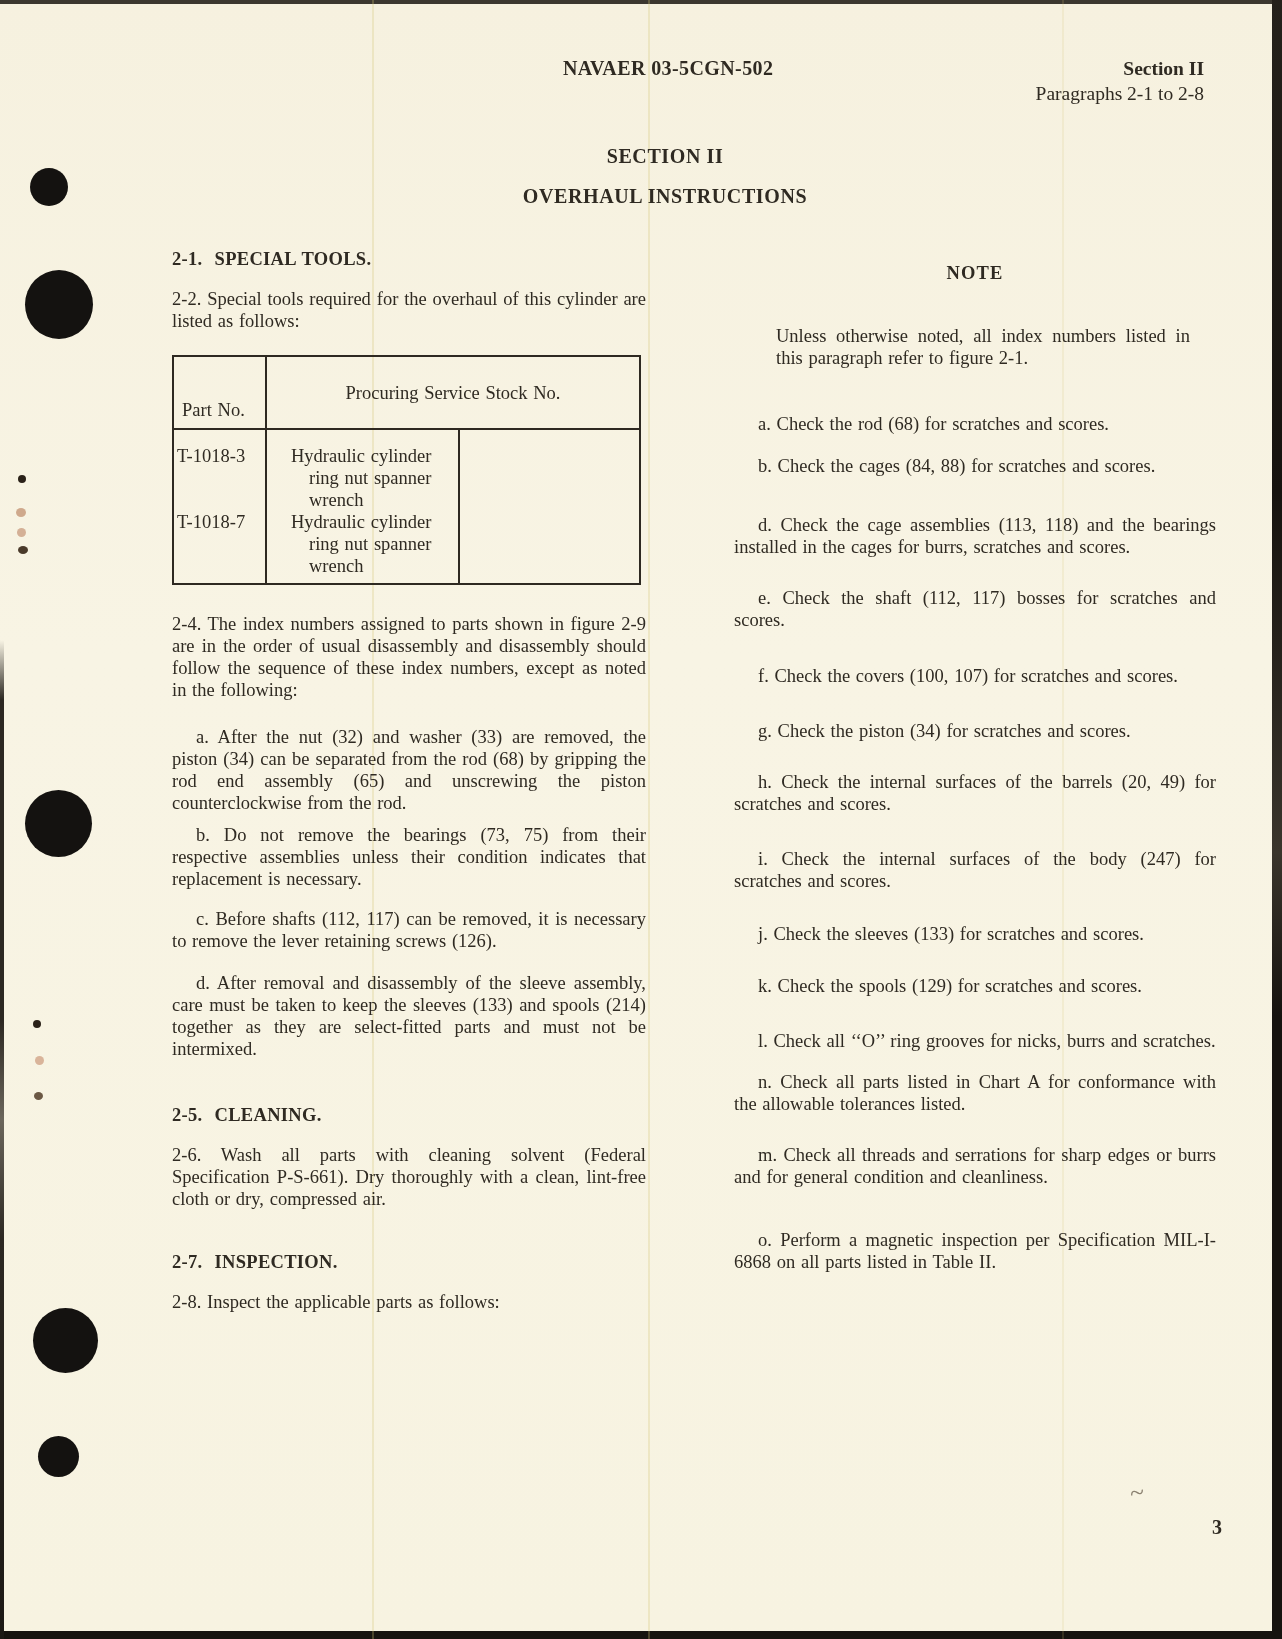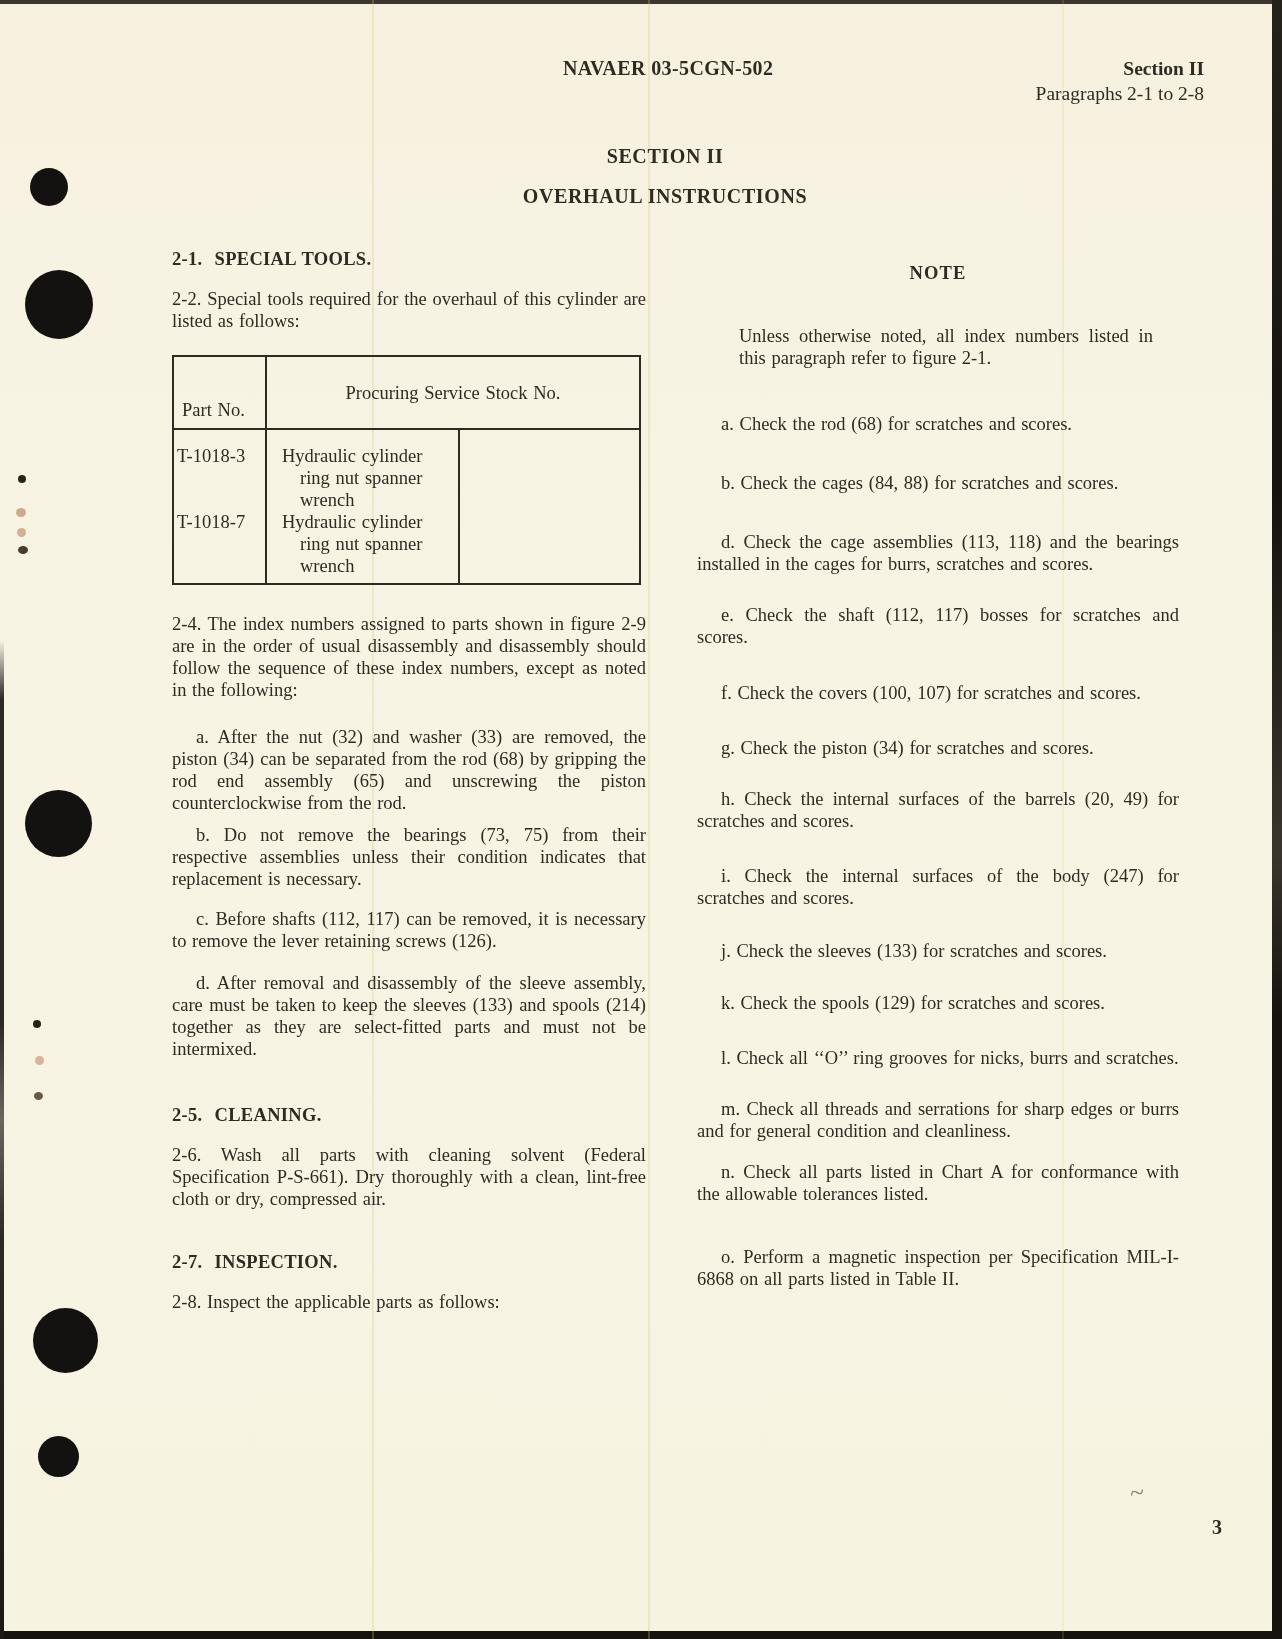--- a/index.html
+++ b/index.html
@@ -26,42 +26,42 @@
   .hdr-doc{position:absolute;left:563px;top:57px;font-size:20px;font-weight:bold;letter-spacing:.4px;}
   .hdr-right{position:absolute;right:78px;top:56px;text-align:right;line-height:25px;font-size:19.5px;}
   .hdr-right .l1{font-weight:bold;}
   .title-wrap{position:absolute;left:665px;top:0;width:0;}
   .title-main{position:absolute;left:0;top:145px;transform:translateX(-50%);white-space:nowrap;font-size:20px;font-weight:bold;letter-spacing:.6px;}
   .title-sub{position:absolute;left:0;top:185px;transform:translateX(-50%);white-space:nowrap;font-size:20px;font-weight:bold;letter-spacing:.6px;}
 
   
   .col{position:absolute;top:238px;font-size:18.5px;line-height:22px;word-spacing:.06em;}
   .col-left{left:172px;width:474px;}
-  .col-right{left:697px;width:482px;}
+  .col-right{left:734px;width:482px;}
   .sec-heading{font-weight:bold;white-space:pre-wrap;letter-spacing:.3px;}
   .para{text-align:justify;}
   .item{text-align:justify;text-indent:24px;}
   .one-line{white-space:nowrap;text-align:left;}
 
   
   .tools-table{margin-top:23px;border:2px solid #2e2921;width:469px;box-sizing:border-box;}
   .t-row{display:flex;}
   .t-head{border-bottom:2px solid #2e2921;height:73px;box-sizing:border-box;}
   .t-body{min-height:153px;box-sizing:border-box;}
   .tc{box-sizing:border-box;}
   .tc-part{width:93px;border-right:2px solid #2e2921;}
   .tc-nomen{width:193px;border-right:2px solid #2e2921;}
   .tc-stock{flex:1;}
   .t-head .tc{display:flex;align-items:flex-end;justify-content:center;padding-bottom:7px;}
   .t-head .tc-part{justify-content:flex-start;padding-left:8px;}
   .t-head .tc-stock{align-items:center;text-align:center;padding-bottom:0;}
   .t-body .tc{padding-top:15px;}
   .t-body .tc-part{padding-left:3px;}
   .part-entry + .part-entry{margin-top:44px;}
-  .nomen-entry{padding-left:33px;text-indent:-18px;padding-right:4px;}
+  .nomen-entry{padding-left:42px;text-indent:-18px;padding-right:4px;}
 
   .note-label{font-weight:bold;text-align:center;letter-spacing:1.2px;margin-top:24px;}
   .note-text{margin-top:41px;padding-left:42px;padding-right:26px;text-align:justify;}
 
   .page-number{position:absolute;left:1212px;top:1516px;font-size:20px;font-weight:bold;}
 </style>
 </head>
 <body>
 
 <div class="page">
@@ -136,29 +136,29 @@
 
     <div class="sec-heading" style="margin-top:41px;">2-7.  INSPECTION.</div>
     <div class="para" style="margin-top:18px;">2-8.  Inspect the applicable parts as follows:</div>
   </div>
 
   <div class="col col-right">
     <div class="note-label">NOTE</div>
     <div class="note-text">Unless otherwise noted, all index numbers listed in this paragraph refer to figure 2-1.</div>
 
     <div class="item one-line" style="margin-top:44px;">a.  Check the rod (68) for scratches and scores.</div>
-    <div class="item" style="margin-top:37px;">b.  Check the cages (84, 88) for scratches and scores.</div>
+    <div class="item" style="margin-top:20px;">b.  Check the cages (84, 88) for scratches and scores.</div>
     <div class="item" style="margin-top:37px;">d.  Check the cage assemblies (113, 118) and the bearings installed in the cages for burrs, scratches and scores.</div>
     <div class="item" style="margin-top:29px;">e.  Check the shaft (112, 117) bosses for scratches and scores.</div>
     <div class="item" style="margin-top:34px;">f.  Check the covers (100, 107) for scratches and scores.</div>
     <div class="item one-line" style="margin-top:33px;">g.  Check the piston (34) for scratches and scores.</div>
     <div class="item" style="margin-top:29px;">h.  Check the internal surfaces of the barrels (20, 49) for scratches and scores.</div>
     <div class="item" style="margin-top:33px;">i.  Check the internal surfaces of the body (247) for scratches and scores.</div>
     <div class="item one-line" style="margin-top:31px;">j.  Check the sleeves (133) for scratches and scores.</div>
     <div class="item one-line" style="margin-top:30px;">k.  Check the spools (129) for scratches and scores.</div>
     <div class="item" style="margin-top:33px;">l.  Check all ‘‘O’’ ring grooves for nicks, burrs and scratches.</div>
+    <div class="item" style="margin-top:19px;">n.  Check all parts listed in Chart A for conformance with the allowable tolerances listed.</div>
     <div class="item" style="margin-top:29px;">m.  Check all threads and serrations for sharp edges or burrs and for general condition and cleanliness.</div>
-    <div class="item" style="margin-top:19px;">n.  Check all parts listed in Chart A for conformance with the allowable tolerances listed.</div>
     <div class="item" style="margin-top:41px;">o.  Perform a magnetic inspection per Specification MIL-I-6868 on all parts listed in Table II.</div>
   </div>
 
   <div class="page-number">3</div>
 </div>
 
 </body></html>

